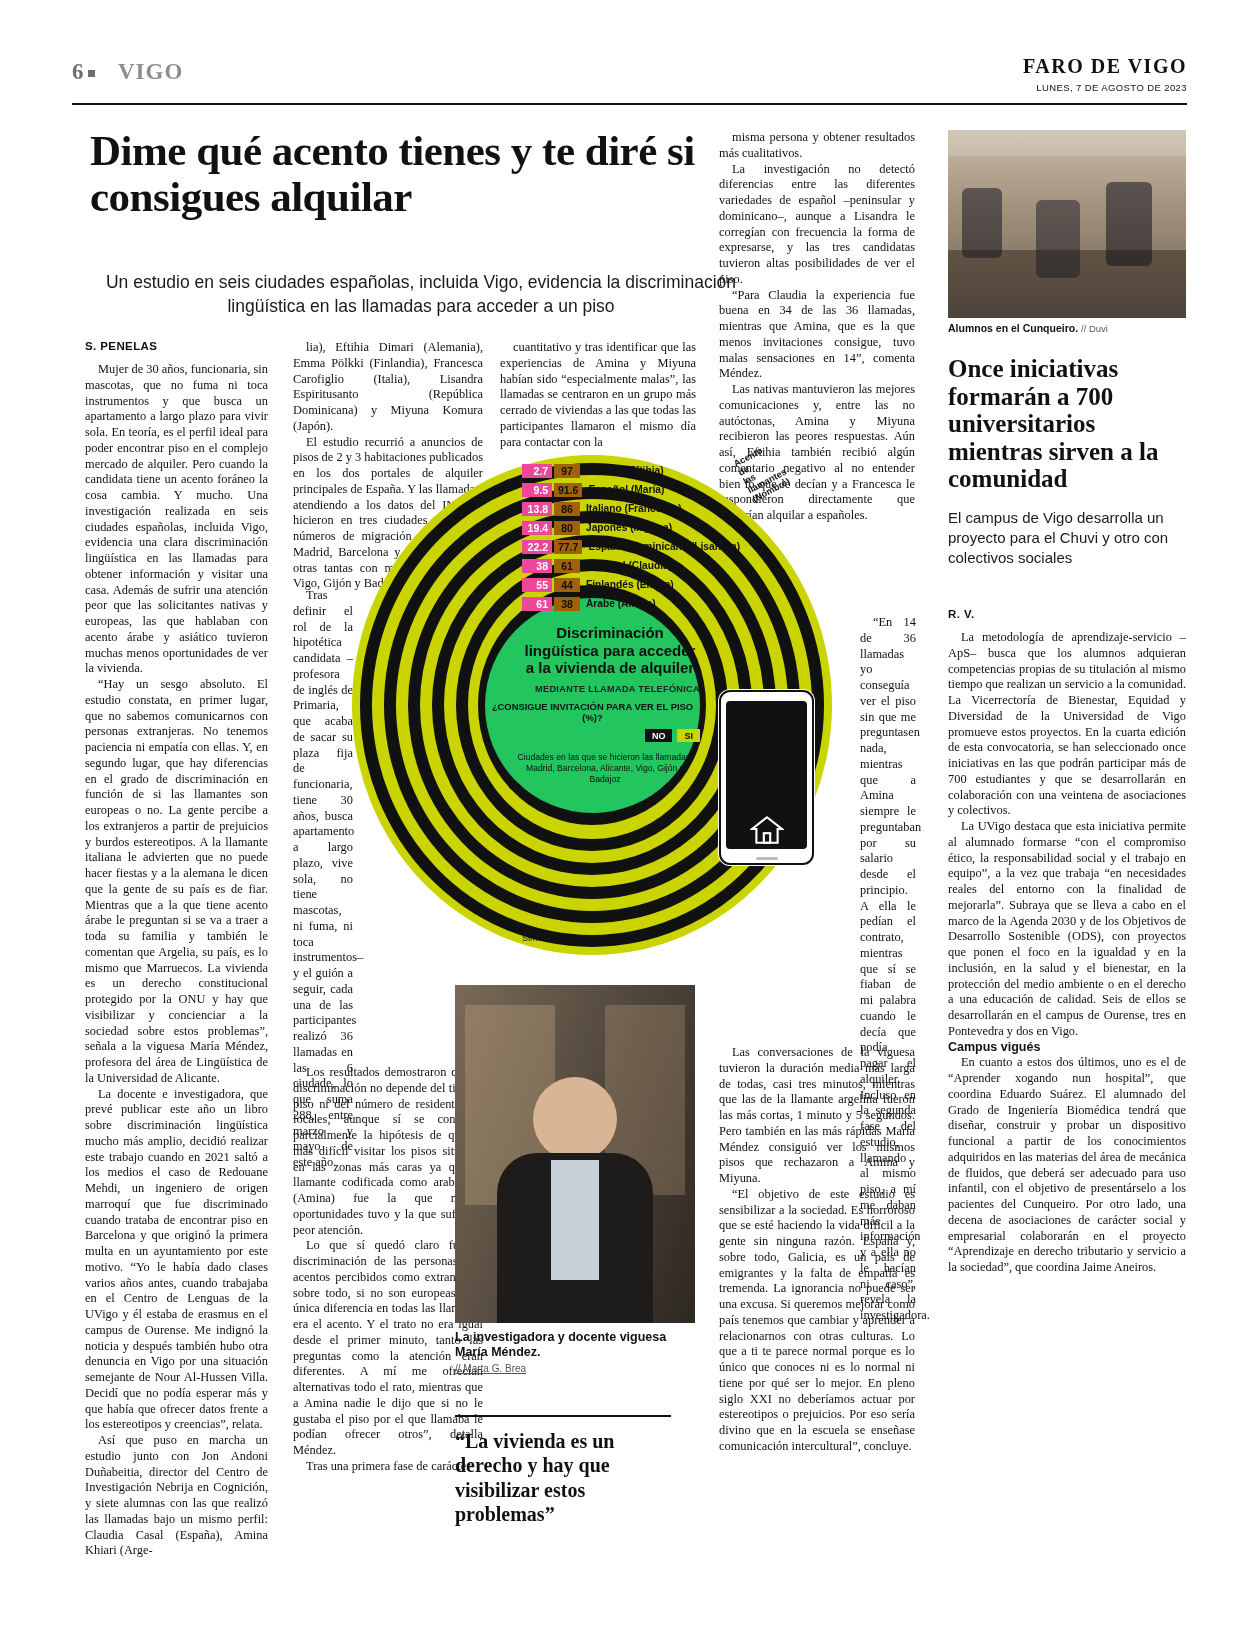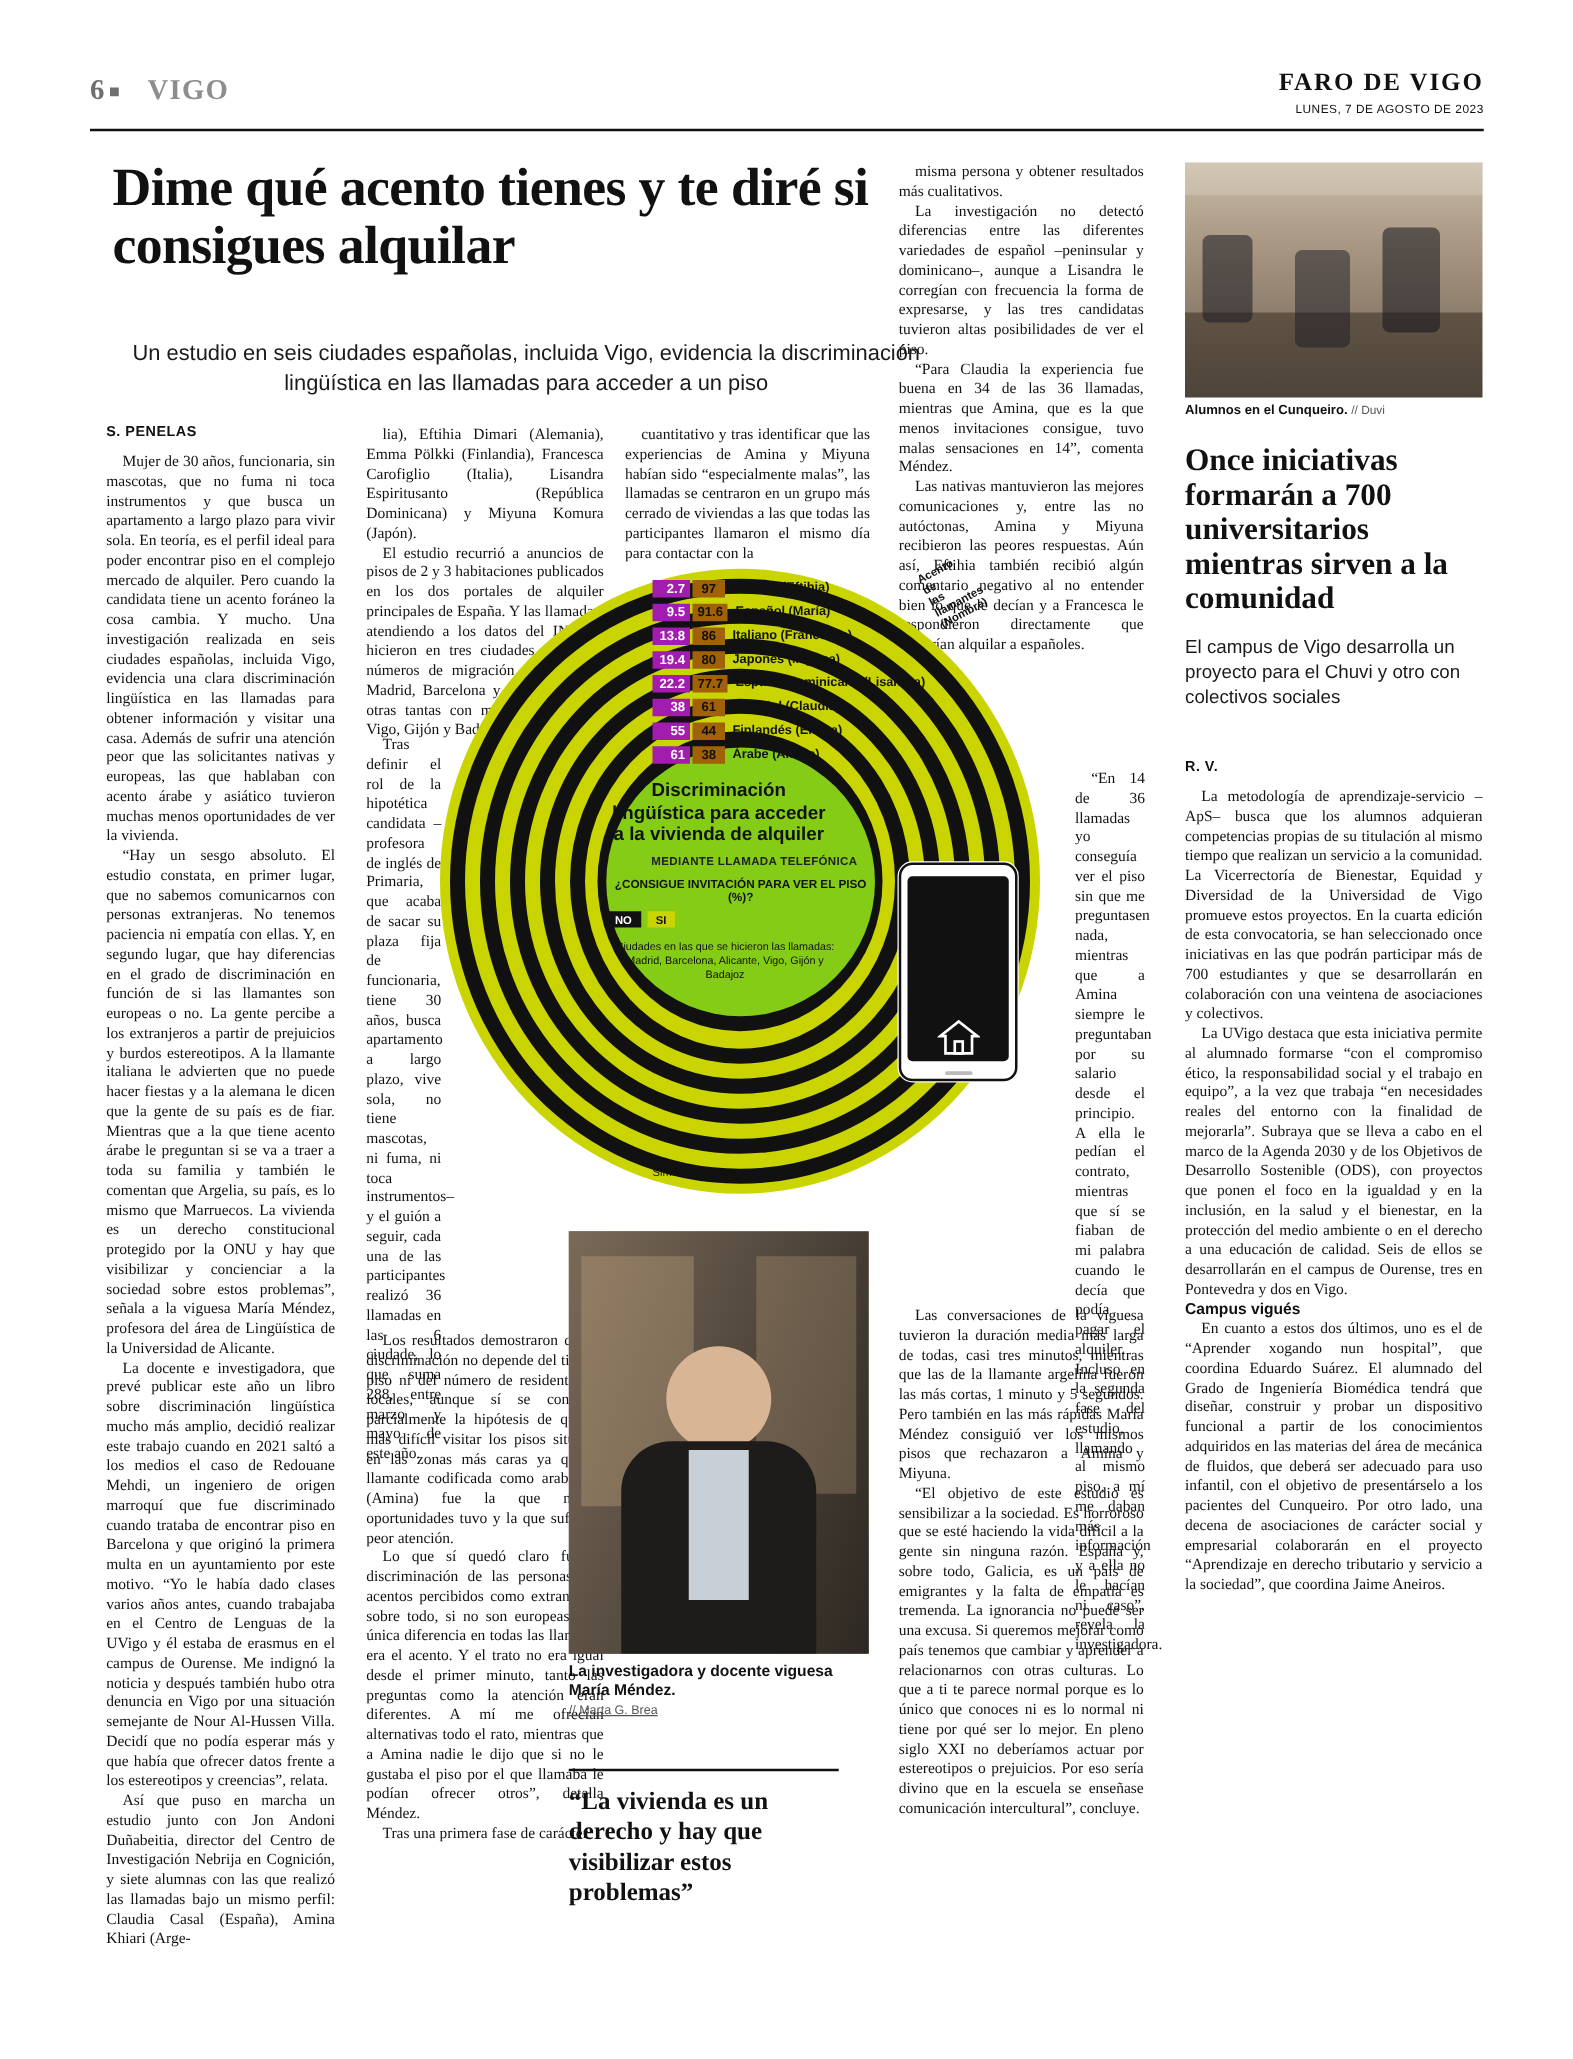--- a/index.html
+++ b/index.html
@@ -65,38 +65,38 @@
     border-radius:50% / 50%;
     overflow:hidden;
   }
   .ring {
     position:absolute; border-radius:50%;
   }
   .ring-black { background:#111; }
   .ring-lime { background:#c9d400; }
   .donut-center {
     position:absolute; left:133px; top:143px; width:215px; height:215px;
-    background:#84cc16; border-radius:50%; z-index:6;
-    display:flex; flex-direction:column; align-items:flex-start; justify-content:flex-start;
+    background:#22c55e; border-radius:50%; z-index:6;
+    display:flex; flex-direction:column; align-items:flex-end; justify-content:flex-start;
     padding-top:26px;
     text-align:center;
   }
   .dc-title { font-family:"Liberation Sans", sans-serif; font-weight:bold; font-size:15px; line-height:1.18; color:#111; width:180px;}
   .dc-sub { font-family:"Liberation Sans", sans-serif; font-size:9.2px; font-weight:bold; letter-spacing:.3px; margin-top:7px; color:#222;padding-left:36px;}
   .dc-q { font-family:"Liberation Sans", sans-serif; font-size:9.4px; font-weight:bold; margin-top:7px; color:#111;}
   .legend { margin-top:6px; display:flex; gap:5px; align-items:center; }
   .lg { font-family:"Liberation Sans", sans-serif; font-size:9px; font-weight:bold; padding:1.5px 7px; }
   .lg-no { background:#111; color:#fff; }
   .lg-si { background:#c9d400; color:#111; }
   .dc-cities { font-family:"Liberation Sans", sans-serif; font-size:8.6px; line-height:1.3; margin-top:10px; width:190px; color:#111;}
 
   
   .rows { position:absolute; left:170px; top:7px; z-index:8; }
   .rowline { display:flex; align-items:center; height:17px; margin-bottom:2px; }
-  .rv-no { font-family:"Liberation Sans", sans-serif; font-size:10.5px; font-weight:bold; color:#fff; background:#a21caf; padding:1px 4px; min-width:30px; text-align:right;}
+  .rv-no { font-family:"Liberation Sans", sans-serif; font-size:10.5px; font-weight:bold; color:#fff; background:#ec4899; padding:1px 4px; min-width:30px; text-align:right;}
   .rv-si { font-family:"Liberation Sans", sans-serif; font-size:10.5px; font-weight:bold; color:#111; background:#a16207; padding:1px 4px; min-width:26px; text-align:center; margin-left:2px;}
   .rlabel { font-family:"Liberation Sans", sans-serif; font-size:10.2px; font-weight:bold; color:#111; margin-left:6px; white-space:nowrap;}
   .rtop { position:absolute; right:-6px; top:4px; font-family:"Liberation Sans", sans-serif; font-size:9.2px; font-weight:bold; color:#111; transform:rotate(-28deg); transform-origin:left top;}
 
   .phone {
     position:absolute; right:18px; bottom:100px; width:95px; height:175px;
     background:#fff; border:2px solid #111; border-radius:11px; z-index:7;
     box-shadow:0 0 0 1px #fff;
   }
   .phone-screen { position:absolute; left:5px; top:9px; right:5px; bottom:14px; background:#111; border-radius:4px; }

